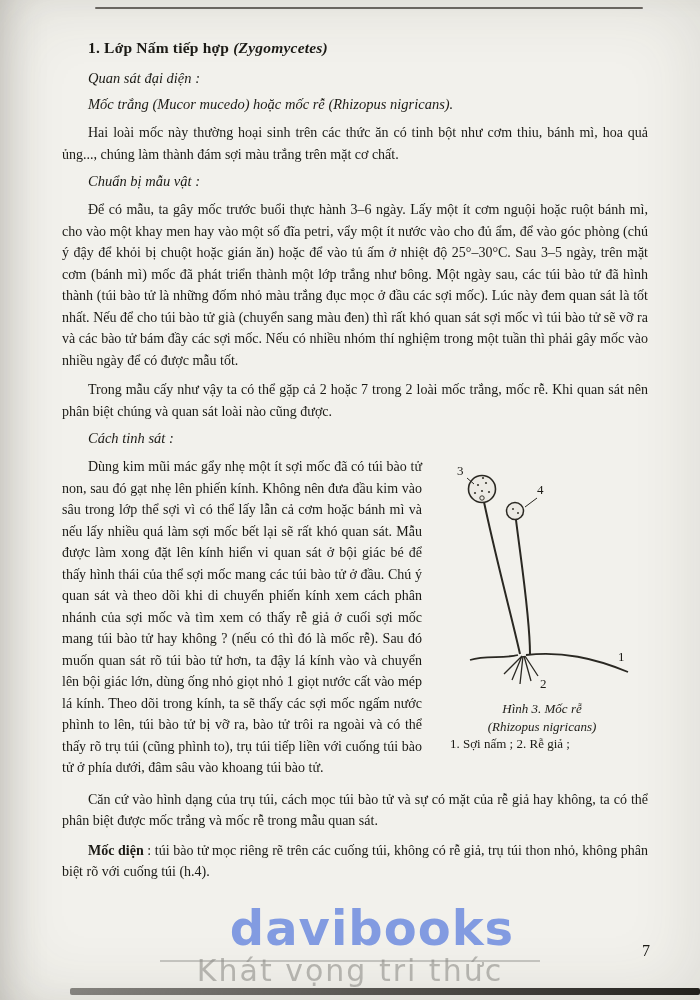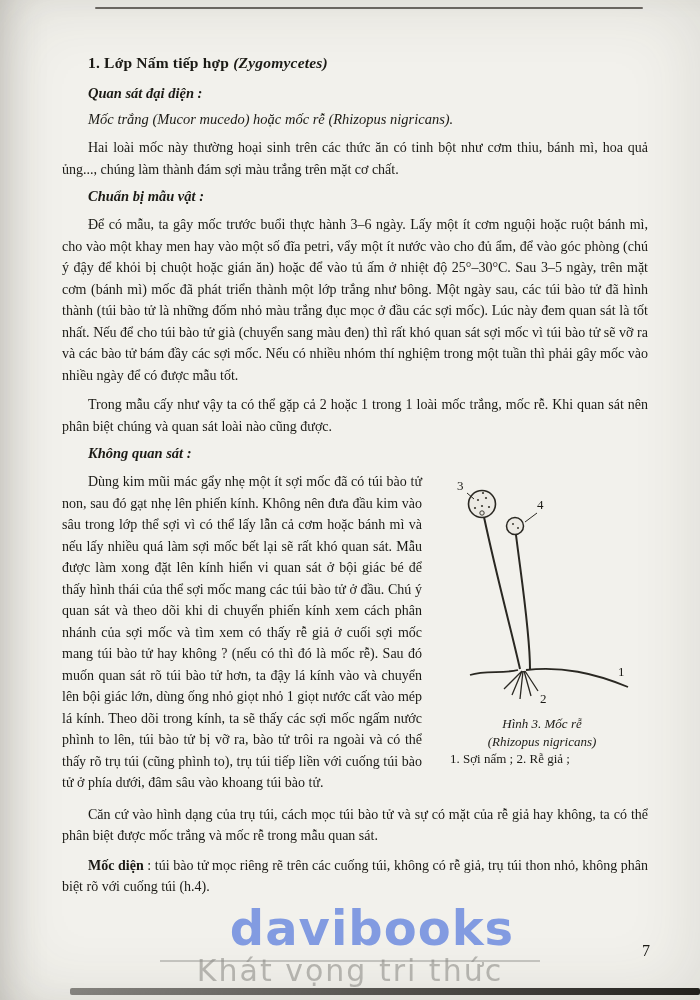--- a/index.html
+++ b/index.html
@@ -4,38 +4,38 @@
 <style>
   html,body{margin:0;padding:0}
   body{
     width:700px;height:1000px;position:relative;overflow:hidden;
     background:#f2f1ec;
     color:#1b1a15;
     font-family:"Liberation Serif","DejaVu Serif",serif;
   }
   .page{
     position:absolute;inset:0;
-    padding:48px 52px 0 62px;
+    padding:33px 52px 0 62px;
     box-shadow:inset 0 0 70px rgba(60,55,45,.12), inset 30px 0 45px -30px rgba(60,55,45,.28);
   }
   .scan-top{
     position:absolute;top:7px;left:95px;width:548px;height:2px;
     background:rgba(45,42,36,.68);border-radius:1px;
   }
   .scan-bottom{
     position:absolute;bottom:5px;left:70px;right:0;height:7px;
     background:linear-gradient(90deg,rgba(35,32,28,.5),rgba(18,16,12,.92));
     border-radius:2px;
   }
   h1{
     font-size:15.5px;font-weight:bold;margin:6px 0 13px 26px;letter-spacing:.2px;
   }
   h1 em{font-weight:bold}
   .subhead{
-    font-style:italic;font-size:14.5px;margin:2px 0 9px;text-indent:26px;font-weight:bold;
+    font-style:italic;font-size:14.5px;margin:2px 0 9px;text-indent:26px;
   }
   .species{
     font-style:italic;font-size:14.5px;margin:0 0 9px;text-indent:26px;
   }
   .para{
     font-size:14px;line-height:21.5px;text-align:justify;
     text-indent:26px;margin:0 0 8px;
   }
   .lead-term{font-weight:bold}
   .method-block{margin:0 0 2px}
@@ -79,23 +79,23 @@
   <p class="subhead">Quan sát đại diện :</p>
 
   <p class="species">Mốc trắng (Mucor mucedo) hoặc mốc rễ (Rhizopus nigricans).</p>
 
   <p class="para">Hai loài mốc này thường hoại sinh trên các thức ăn có tinh bột như cơm thiu, bánh mì, hoa quả ủng..., chúng làm thành đám sợi màu trắng trên mặt cơ chất.</p>
 
   <p class="subhead">Chuẩn bị mẫu vật :</p>
 
   <p class="para">Để có mẫu, ta gây mốc trước buổi thực hành 3–6 ngày. Lấy một ít cơm nguội hoặc ruột bánh mì, cho vào một khay men hay vào một số đĩa petri, vẩy một ít nước vào cho đủ ẩm, để vào góc phòng (chú ý đậy để khỏi bị chuột hoặc gián ăn) hoặc để vào tủ ấm ở nhiệt độ 25°–30°C. Sau 3–5 ngày, trên mặt cơm (bánh mì) mốc đã phát triển thành một lớp trắng như bông. Một ngày sau, các túi bào tử đã hình thành (túi bào tử là những đốm nhỏ màu trắng đục mọc ở đầu các sợi mốc). Lúc này đem quan sát là tốt nhất. Nếu để cho túi bào tử già (chuyển sang màu đen) thì rất khó quan sát sợi mốc vì túi bào tử sẽ vỡ ra và các bào tử bám đầy các sợi mốc. Nếu có nhiều nhóm thí nghiệm trong một tuần thì phải gây mốc vào nhiều ngày để có được mẫu tốt.</p>
 
-  <p class="para">Trong mẫu cấy như vậy ta có thể gặp cả 2 hoặc 1 trong 1 loài mốc trắng, mốc rễ. Khi quan sát nên phân biệt chúng và quan sát loài nào cũng được.</p>
+  <p class="para">Trong mẫu cấy như vậy ta có thể gặp cả 2 hoặc 7 trong 2 loài mốc trắng, mốc rễ. Khi quan sát nên phân biệt chúng và quan sát loài nào cũng được.</p>
 
-  <p class="subhead">Không quan sát :</p>
+  <p class="subhead">Cách tinh sát :</p>
 
   <div class="method-block">
     <figure class="fig">
       <svg width="200" height="232" viewBox="0 0 200 232" xmlns="http://www.w3.org/2000/svg">
 
         <path class="drawing-stroke" stroke-width="2" d="M78,196 C70,160 55,105 42,44"></path>
 
         <path class="drawing-stroke" stroke-width="2" d="M88,196 C88,160 80,110 74,62"></path>
 
         <circle cx="40" cy="31" r="13.5" fill="#eceae4" stroke="#2a2822" stroke-width="1.6"></circle>

